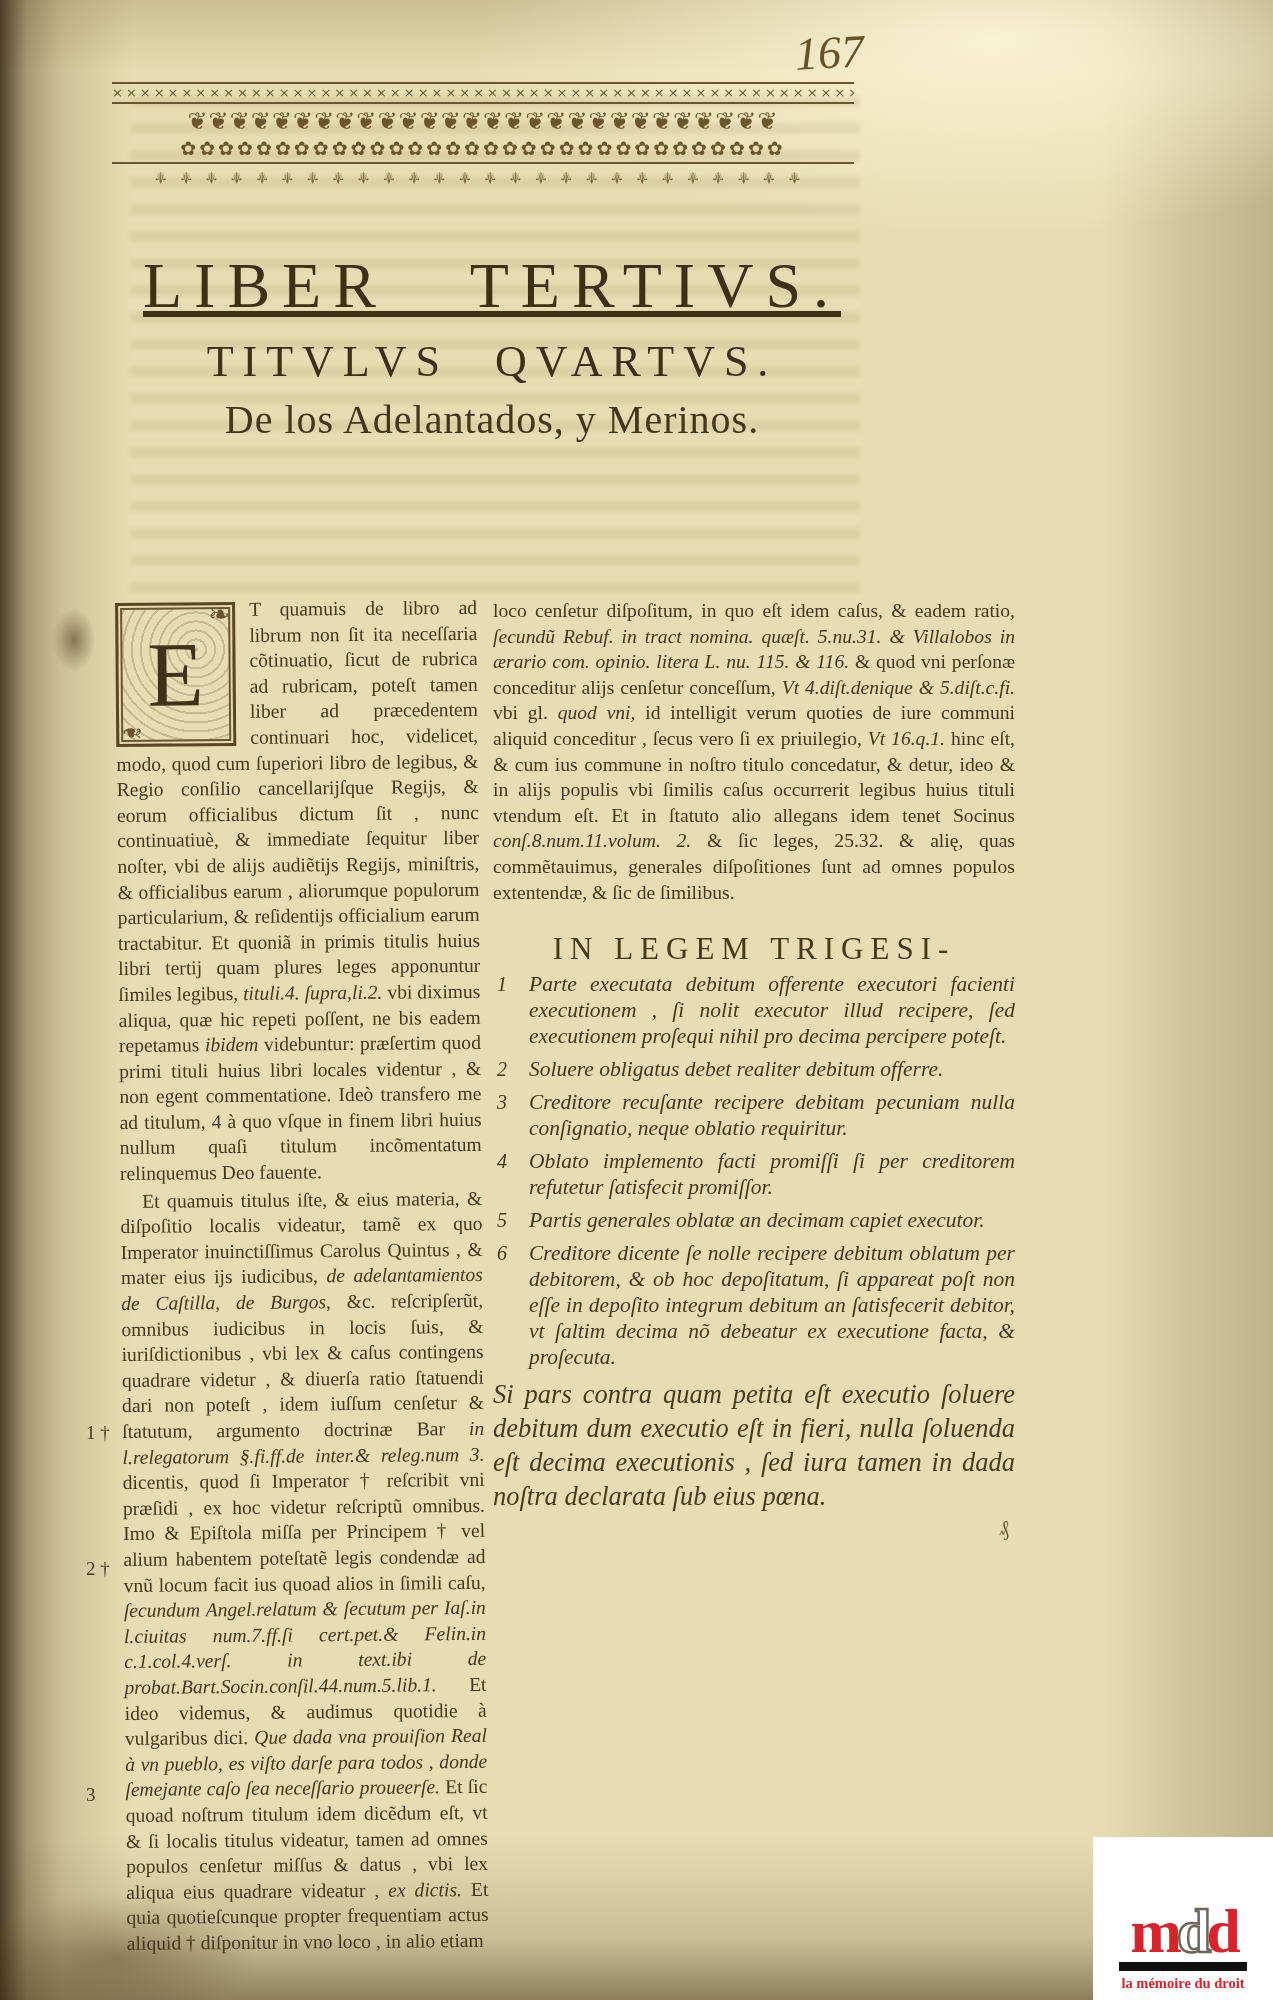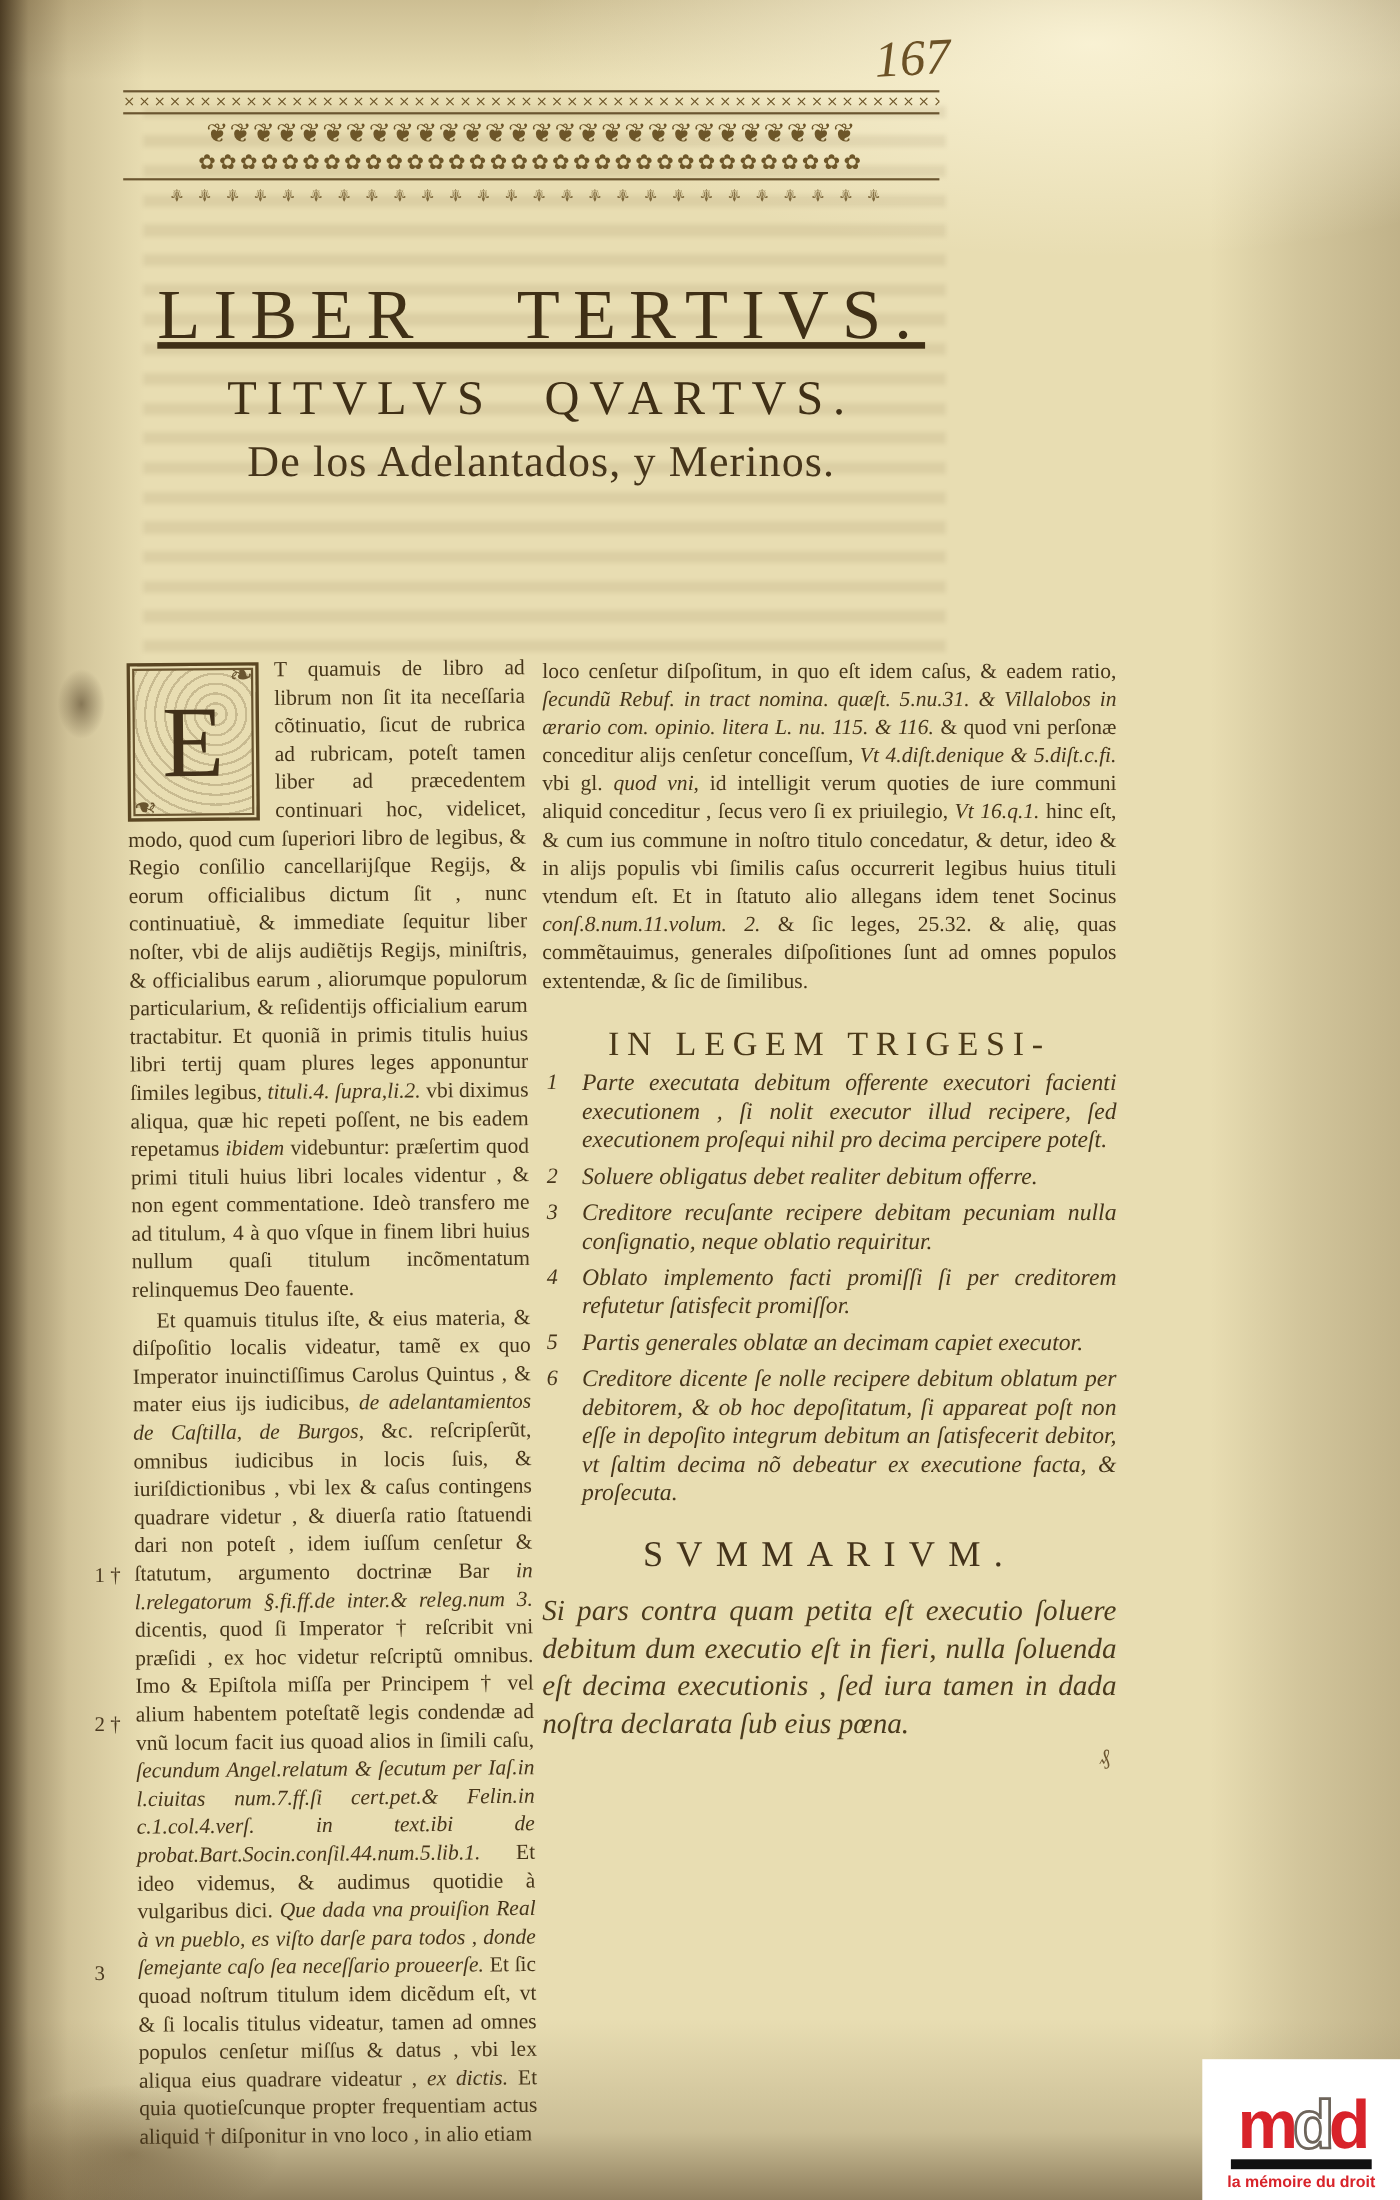--- a/index.html
+++ b/index.html
@@ -56,23 +56,23 @@
   .summary{margin:0;font-style:italic;font-size:26.5px;line-height:34px;text-align:justify;color:#4a3a1c;}
   .summary::first-line{text-indent:30px;}
   .endmark{text-align:right;font-size:20px;color:#6b5630;margin-top:4px;padding-right:6px;}
   .mnote{position:absolute;left:86px;width:42px;font-size:19px;color:#4a3920;}
   .mn0{top:1422px;} .mn1{top:1558px;} .mn2{top:1784px;}
   
   .bleed{position:absolute;left:130px;top:96px;width:730px;height:500px;
     background:repeating-linear-gradient(180deg, rgba(118,94,54,.10) 0 11px, transparent 11px 27px);
     filter:blur(2px);pointer-events:none;}
   
-  .logo{position:absolute;right:0;bottom:0;width:180px;height:128px;background:#ffffff;
+  .logo{position:absolute;right:0;bottom:0;width:180px;height:163px;background:#ffffff;
     display:flex;flex-direction:column;align-items:center;justify-content:flex-end;padding-bottom:8px;box-sizing:border-box;
-    font-family:Liberation Sans, sans-serif;}
+    font-family:Liberation Serif, serif;}
   .wordmark{font-weight:bold;font-size:62px;line-height:.9;letter-spacing:-5px;color:#d8232a;}
   .wordmark .ld1{color:transparent;-webkit-text-stroke:2.5px #6e655b;}
   .bar{width:128px;height:9px;background:#111111;margin:2px 0 4px;}
   .tagline{font-weight:bold;font-size:14.5px;color:#d8232a;white-space:nowrap;text-align:center;}
 </style>
 </head>
 <body>
 
 <div id="root">
   <div class="page">
@@ -106,21 +106,20 @@
         <p class="body rbody"><span>loco cenſetur diſpoſitum, in quo eſt idem caſus, &amp; eadem ratio, </span><span class="it">ſecundũ Rebuf. in tract nomina. quæſt. 5.nu.31. &amp; Villalobos in ærario com. opinio. litera L. nu. 115. &amp; 116.</span><span> &amp; quod vni perſonæ conceditur alijs cenſetur conceſſum, </span><span class="it">Vt 4.diſt.denique &amp; 5.diſt.c.fi.</span><span> vbi gl. </span><span class="it">quod vni,</span><span> id intelligit verum quoties de iure communi aliquid conceditur , ſecus vero ſi ex priuilegio, </span><span class="it">Vt 16.q.1.</span><span> hinc eſt, &amp; cum ius commune in noſtro titulo concedatur, &amp; detur, ideo &amp; in alijs populis vbi ſimilis caſus occurrerit legibus huius tituli vtendum eſt. Et in ſtatuto alio allegans idem tenet Socinus </span><span class="it">conſ.8.num.11.volum. 2.</span><span> &amp; ſic leges, 25.32. &amp; alię, quas commẽtauimus, generales diſpoſitiones ſunt ad omnes populos extentendæ, &amp; ſic de ſimilibus.</span></p>
         <div class="leg1">IN LEGEM TRIGESI-</div>
         <div class="items">
             <div class="li"><span class="num">1</span><span class="txt">Parte executata debitum offerente executori facienti executionem , ſi nolit executor illud recipere, ſed executionem proſequi nihil pro decima percipere poteſt.</span></div>
             <div class="li"><span class="num">2</span><span class="txt">Soluere obligatus debet realiter debitum offerre.</span></div>
             <div class="li"><span class="num">3</span><span class="txt">Creditore recuſante recipere debitam pecuniam nulla conſignatio, neque oblatio requiritur.</span></div>
             <div class="li"><span class="num">4</span><span class="txt">Oblato implemento facti promiſſi ſi per creditorem refutetur ſatisfecit promiſſor.</span></div>
             <div class="li"><span class="num">5</span><span class="txt">Partis generales oblatæ an decimam capiet executor.</span></div>
             <div class="li"><span class="num">6</span><span class="txt">Creditore dicente ſe nolle recipere debitum oblatum per debitorem, &amp; ob hoc depoſitatum, ſi appareat poſt non eſſe in depoſito integrum debitum an ſatisfecerit debitor, vt ſaltim decima nõ debeatur ex executione facta, &amp; proſecuta.</span></div>
           </div>
-        <div class="sumhead">SVMMARIVM.</div>
         <p class="summary">Si pars contra quam petita eſt executio ſoluere debitum dum executio eſt in fieri, nulla ſoluenda eſt decima executionis , ſed iura tamen in dada noſtra declarata ſub eius pœna.</p>
         <div class="endmark">₰</div>
       </div>
     </div>
 
     <span class="mnote mn0">1 †</span>
     <span class="mnote mn1">2 †</span>
     <span class="mnote mn2">3</span>
 
     <div class="logo">

